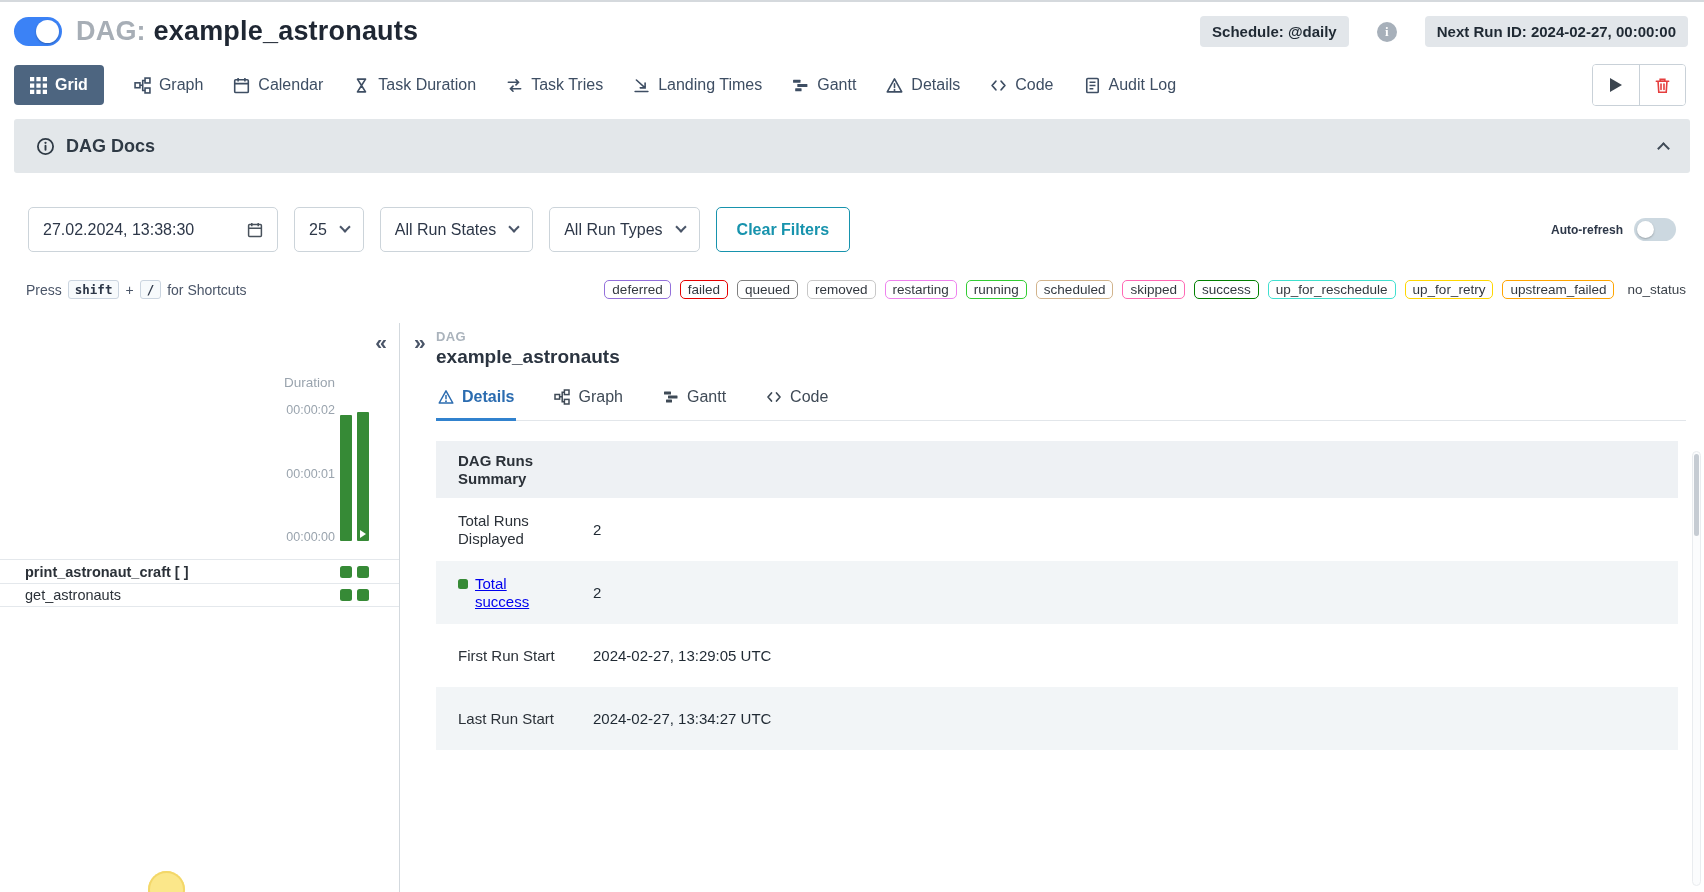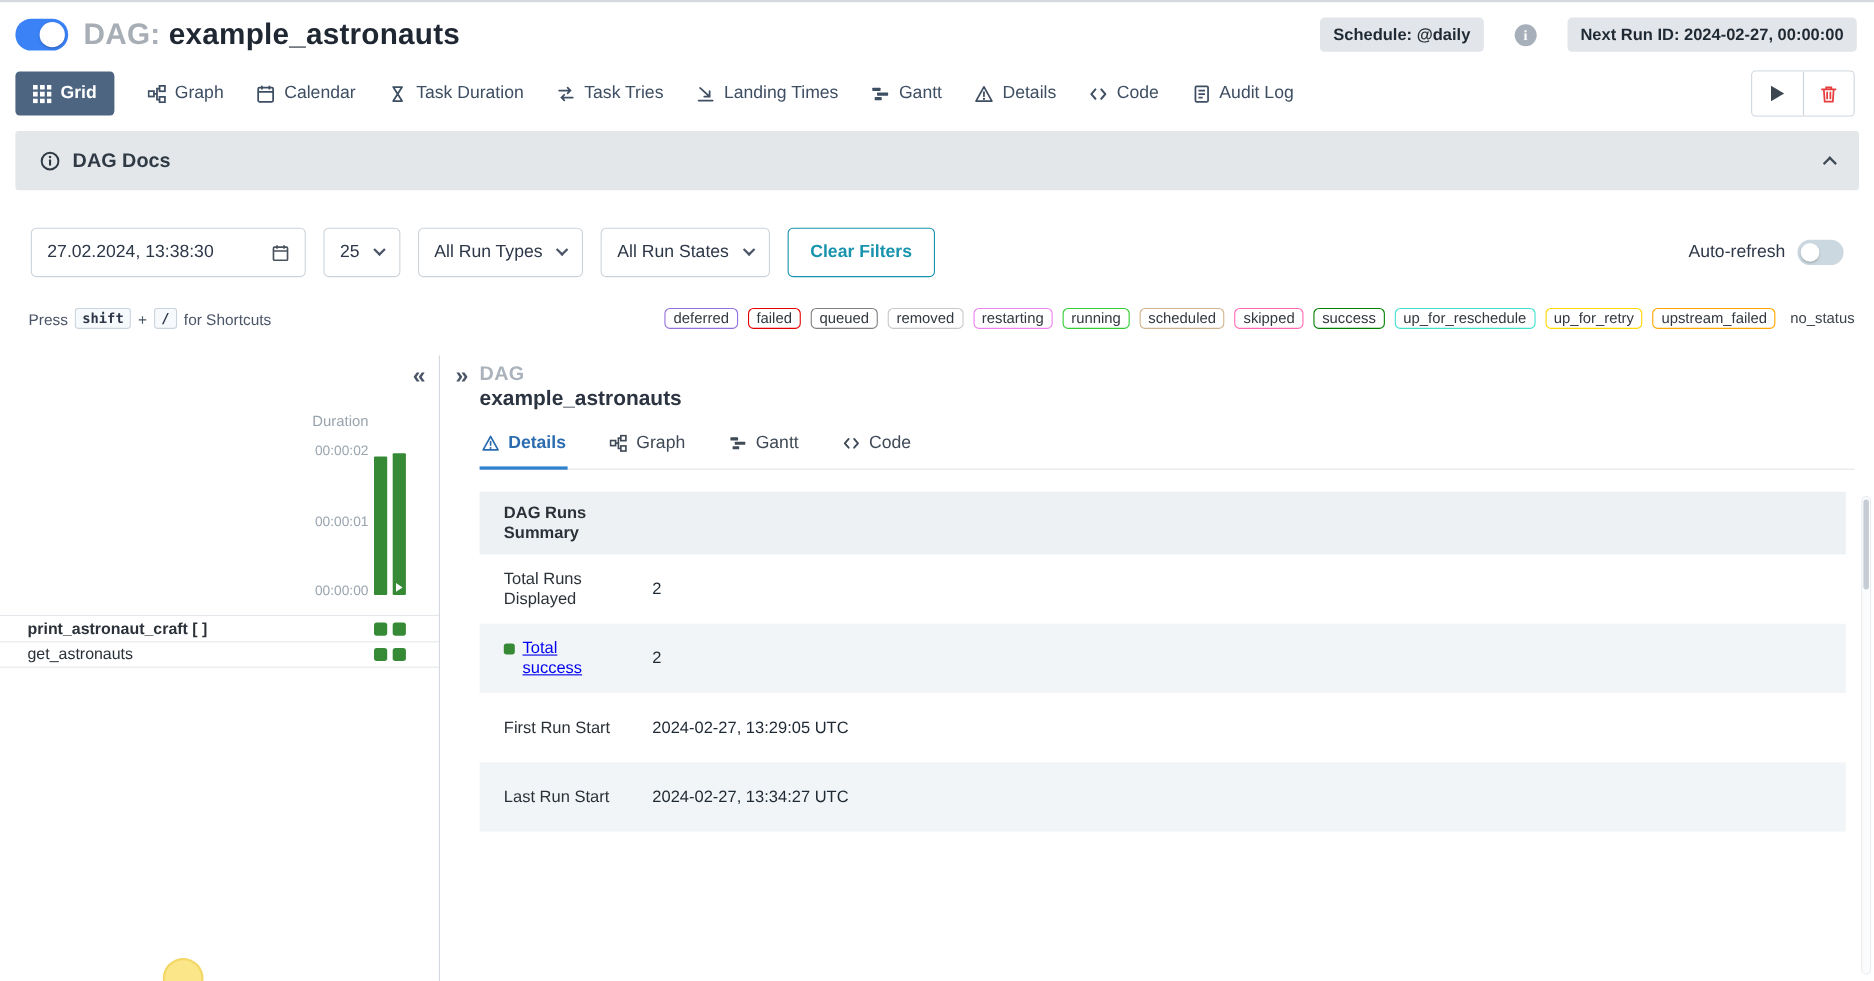--- a/index.html
+++ b/index.html
@@ -43,21 +43,21 @@
   .chev { width:9px; height:9px; border-right:2px solid #3f4a56; border-bottom:2px solid #3f4a56; display:inline-block; }
   .chev.up { transform:rotate(-135deg); margin-left:auto; margin-top:5px; }
 
   
   .filters { display:flex; align-items:center; gap:16px; padding:0 28px; margin-top:34px; }
   .control { height:45px; border:1px solid #ccd4da; border-radius:5px; display:flex; align-items:center; font-size:16px; color:#2d3748; padding:0 14px; background:#fff; cursor:pointer; }
   .control.date { width:250px; justify-content:space-between; }
   .control.date .ic { width:16px; height:16px; color:#49525c; }
   .caret { width:8px; height:8px; border-right:2px solid #4a5568; border-bottom:2px solid #4a5568; transform:rotate(45deg); margin-top:-5px; margin-left:14px; }
   .clear-btn { height:45px; padding:0 20px; background:#fff; border:1px solid #1793ad; color:#1793ad; font-size:16px; font-weight:700; border-radius:5px; cursor:pointer; font-family:inherit; }
-  .auto-refresh { margin-left:auto; display:flex; align-items:center; gap:11px; font-size:16px; color:#2d3748; }
+  .auto-refresh { margin-left:auto; display:flex; align-items:center; gap:11px; font-size:12px; color:#2d3748;font-weight:bold; }
   .toggle.small { width:42px; height:23px; } .toggle.small .knob { width:17px; height:17px; }
 
   
   .legendrow { display:flex; align-items:flex-end; padding:0 18px 0 26px; margin-top:28px; }
   .shortcuts { display:flex; align-items:center; gap:6px; font-size:14px; color:#4a5568; }
   kbd { border:1px solid #cbd5e0; background:#f7fafc; border-radius:3px; padding:1px 6px; font-size:12.5px; font-weight:700; font-family:"DejaVu Sans Mono", monospace; color:#2d3748; }
   .chips { margin-left:auto; display:flex; align-items:center; gap:9px; }
   .chip { border:1.8px solid #888; border-radius:5px; padding:1px 7px; font-size:13.5px; color:#32383f; white-space:nowrap; }
   .chip.plain { border:none; padding:1px 0 1px 4px; color:#3c434b; }
 
@@ -77,21 +77,21 @@
   .taskrow:last-child { border-bottom:1px solid #e4e8ec; }
   .taskrow.bold .tname { font-weight:700; }
   .sq-group { margin-left:auto; margin-right:30px; display:flex; gap:5px; }
   .sq { width:12px; height:12px; border-radius:2.5px; display:inline-block; }
   .sq.small { width:10px; height:10px; flex:none; margin-top:4px; }
   .float-dot { position:absolute; left:148px; bottom:-16px; width:37px; height:37px; border-radius:50%; background:#fbe78a; box-shadow:inset 0 0 0 2px #f3d769; }
 
   .right-panel { flex:1; position:relative; padding-top:6px; }
   .expand { position:absolute; top:8px; left:14px; font-size:21px; font-weight:700; color:#4a5568; cursor:pointer; line-height:1; }
   .rp-content { padding-left:36px; }
-  .crumb { font-size:18px; font-weight:600; color:#aab3bc; letter-spacing:.3px; }
+  .crumb { font-size:13px; font-weight:600; color:#aab3bc; letter-spacing:.3px; }
   .rp-title { font-size:19px; font-weight:700; color:#2b3440; margin-top:2px; }
   .subtabs { display:flex; gap:36px; margin-top:16px; margin-right:18px; border-bottom:1px solid #e2e6ea; }
   .subtab { display:flex; align-items:center; gap:8px; font-size:16px; color:#3f4a56; font-weight:500; padding:4px 2px 12px; cursor:pointer; border-bottom:3px solid transparent; margin-bottom:-1px; }
   .subtab .ic { width:16px; height:16px; }
   .subtab.active { color:#2b6cb0; font-weight:600; border-bottom-color:#3182ce; }
 
   .summary-table { margin:20px 26px 0 0; font-size:15px; }
   .trow { display:flex; align-items:center; min-height:63px; }
   .trow:nth-child(odd) { background:#f2f5f7; }
   .trow.thead { background:#eef1f4; min-height:57px; }
@@ -279,25 +279,25 @@
       <span>27.02.2024, 13:38:30</span>
       <svg class="ic">
           <use href="#i-cal" xlink:href="#i-cal"></use>
         </svg>
     </div>
     <div class="control">
       <span>25</span>
       <span class="caret"></span>
     </div>
     <div class="control">
+      <span>All Run States</span>
+      <span class="caret"></span>
+    </div>
+    <div class="control">
       <span>All Run Types</span>
-      <span class="caret"></span>
-    </div>
-    <div class="control">
-      <span>All Run States</span>
       <span class="caret"></span>
     </div>
     <button class="clear-btn">Clear Filters</button>
     <div class="auto-refresh">
       <span>Auto-refresh</span>
       <span class="toggle off small">
           <span class="knob"></span>
         </span>
     </div>
   </section>

